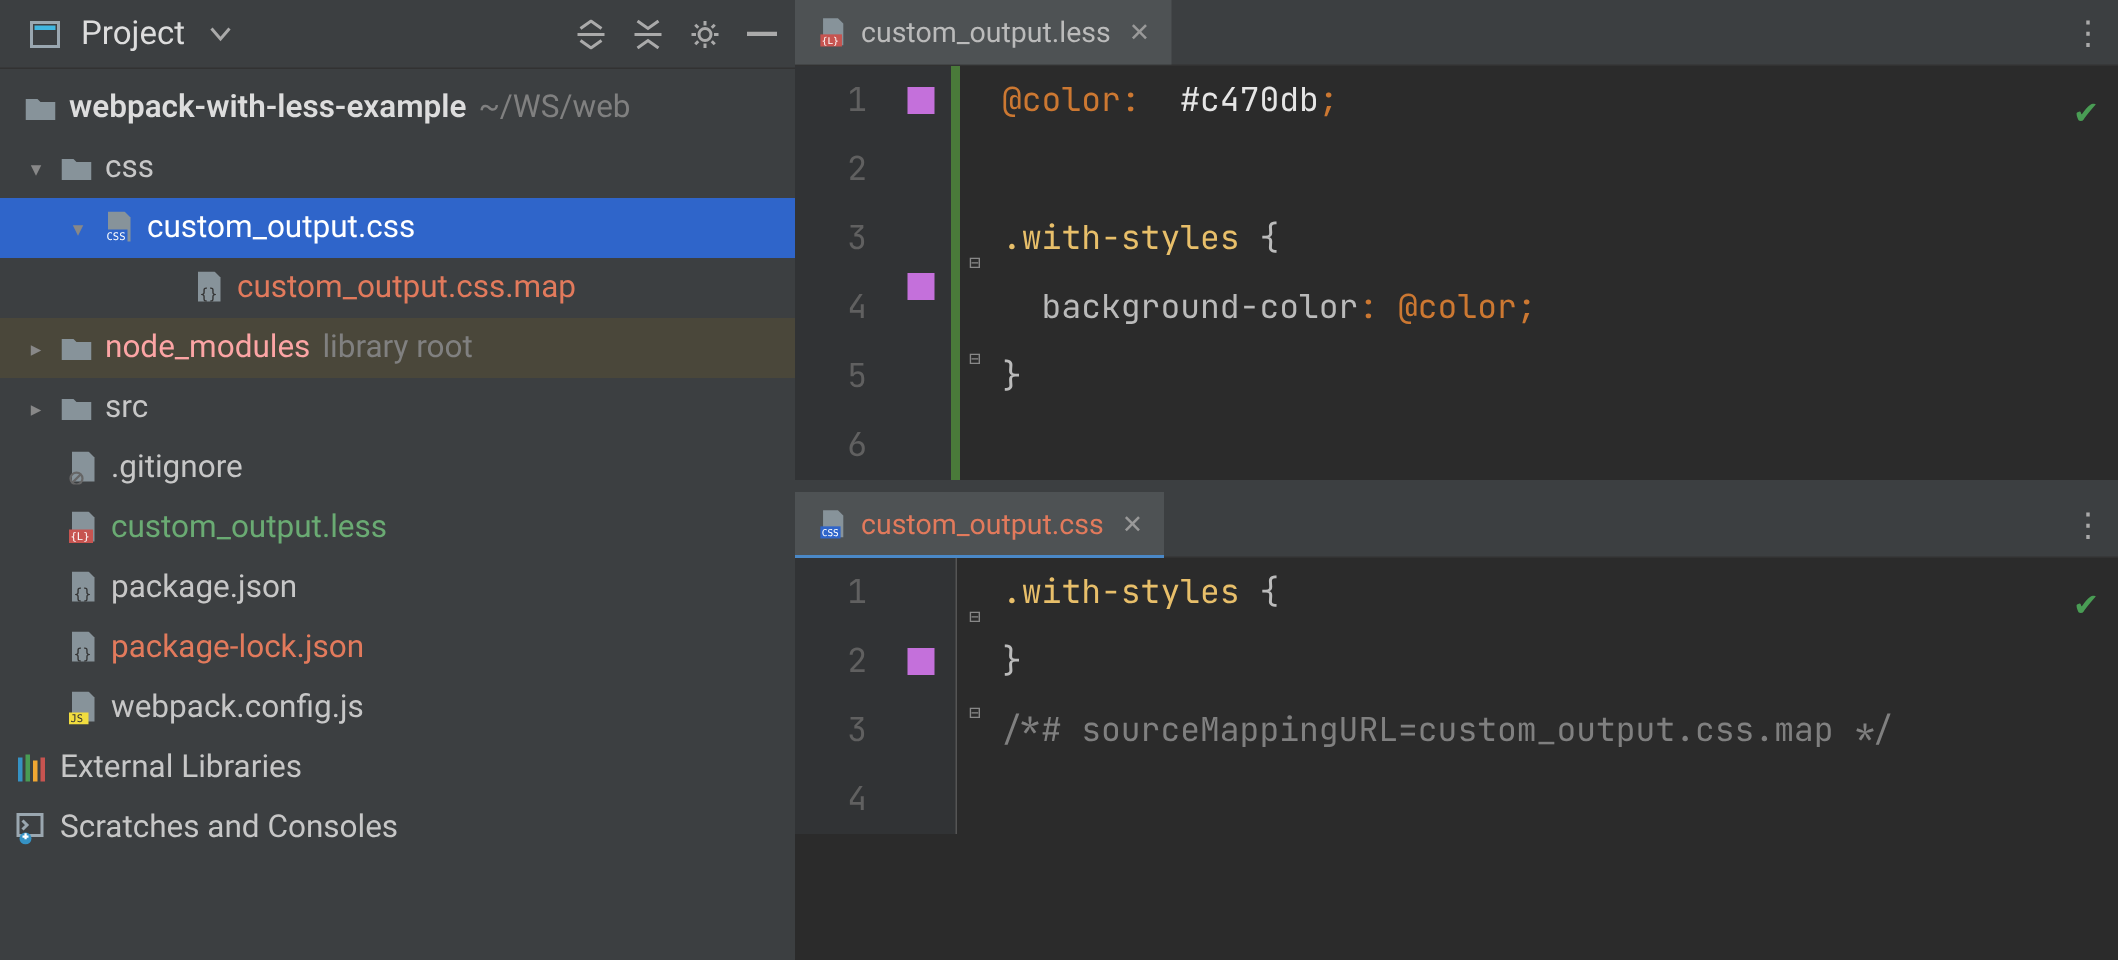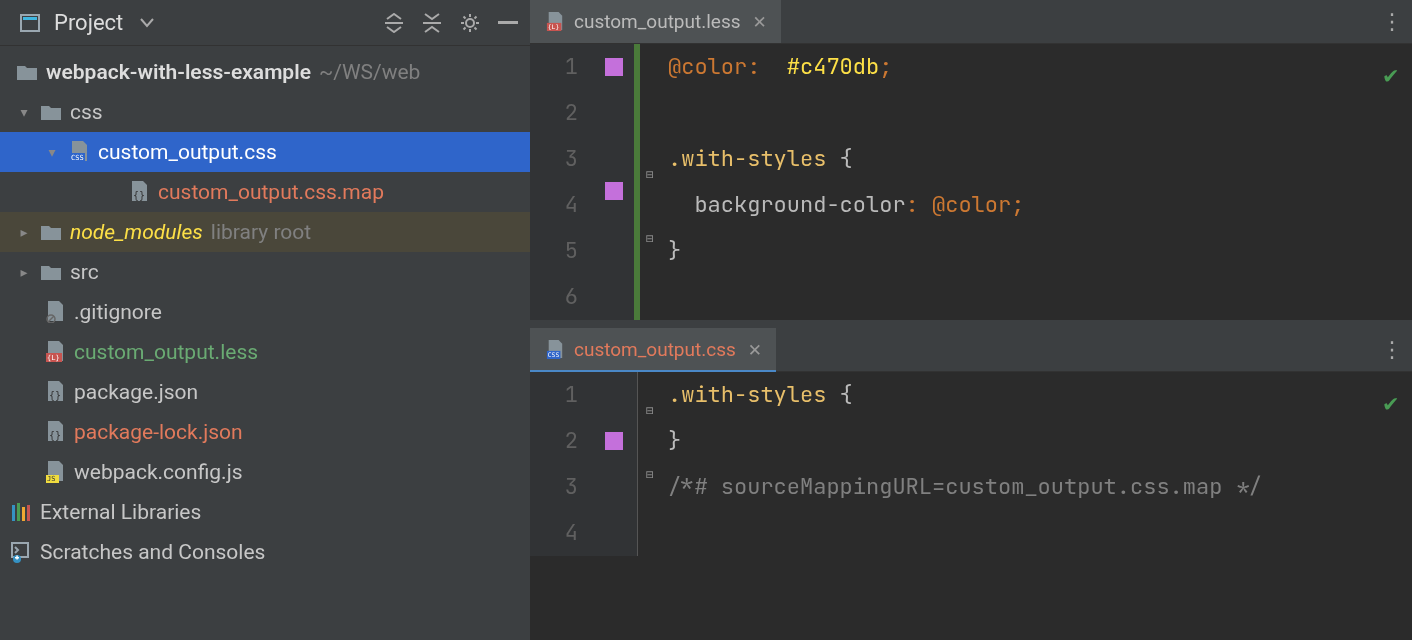--- a/index.html
+++ b/index.html
@@ -68,21 +68,21 @@
 .tree-row.selected {
   background: #2f65ca;
   color: #fff;
 }
 .tree-row.selected .label { color:#fff; }
 .tree-row.libroot { background: #4a473a; }
 .label { font-size: 21px; color: #c7c7c7; }
 .muted { color: #808080; }
 .mod { color: #e27a5c; }
 .green { color: #6aab73; }
-.yellow { color: #fde047; font-style: italic; }
+.yellow { color: #fca5a5; }
 .indent1 { padding-left: 16px; }
 .indent2 { padding-left: 44px; }
 .indent4 { padding-left: 128px; }
 .filetype-icon {
   width: 22px;
   height: 22px;
   display: inline-flex;
   align-items: center;
   justify-content: center;
   font-size: 16px;
@@ -151,21 +151,21 @@
 }
 .fold-col {
   width: 24px;
   display:flex;
   flex-direction:column;
   align-items:center;
   background:#2b2b2b;
 }
 .code { flex:1; padding-left: 6px; position:relative; }
 .var { color:#cc7832; }
-.val { color:#fde047;text-align:right; }
+.val { color:#e5e5e5;text-align:right; }
 .sel { color:#e8bf6a; }
 .prop { color:#bababa; }
 .punct { color:#cc7832; }
 .comment { color:#808080; }
 .check {
   position:absolute;
   right:14px;
   top:8px;
   color:#499c54;
   font-size:24px;

